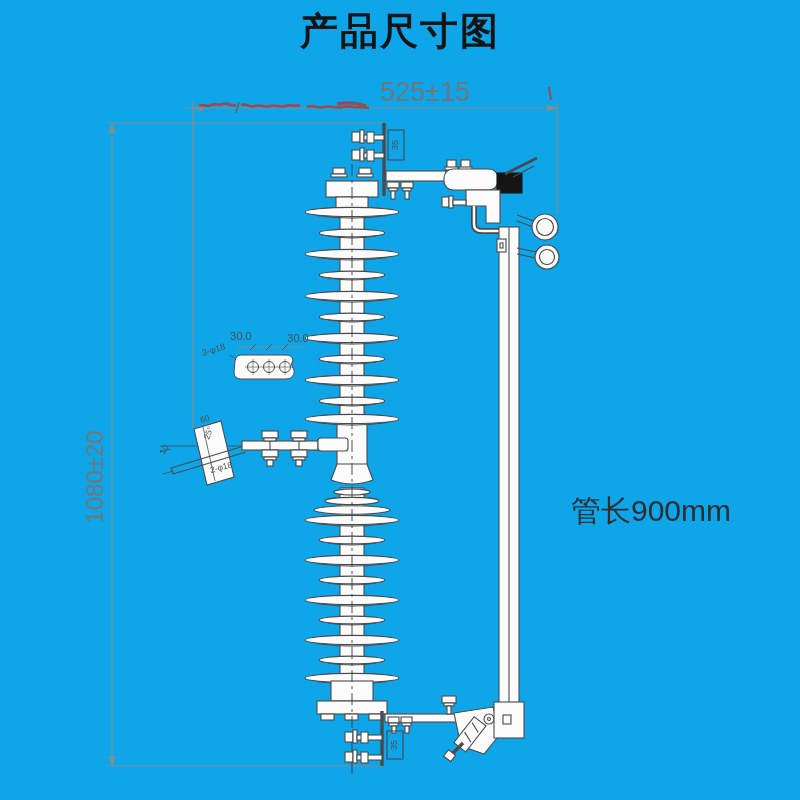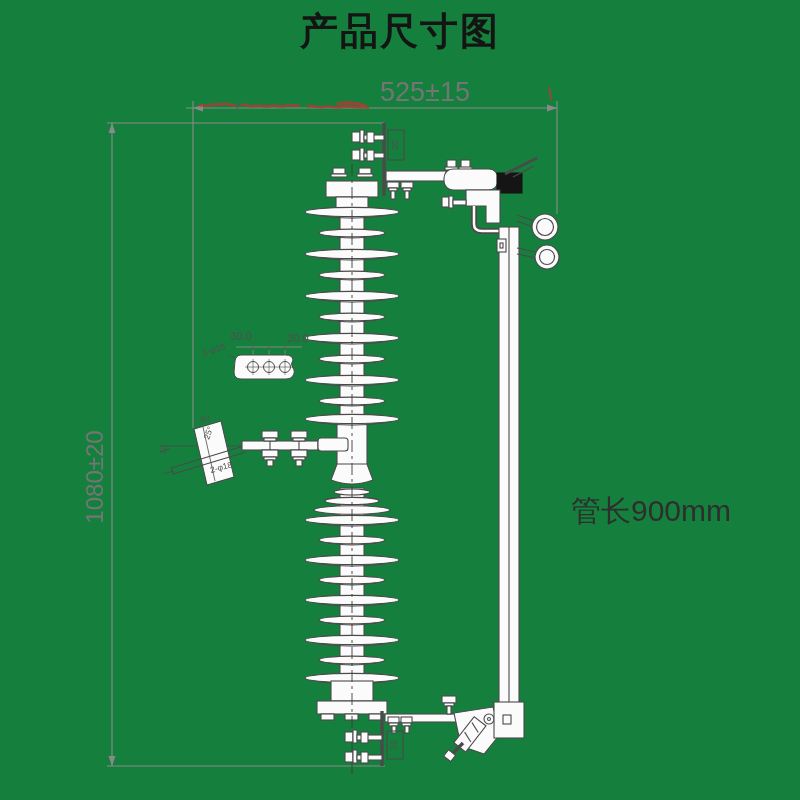--- a/index.html
+++ b/index.html
@@ -1,17 +1,17 @@
 <!DOCTYPE html>
 <html><head>
 <meta charset="utf-8">
 <style>
   html,body{margin:0;padding:0;}
   body{width:800px;height:800px;background:#fbfbfb;font-family:"Liberation Sans",sans-serif;}
-  .canvas{position:relative;width:800px;height:800px;background:#15803d;overflow:hidden;}
+  .canvas{position:relative;width:800px;height:800px;background:#0ea5e9;overflow:hidden;}
   .title{position:absolute;top:6px;left:0;width:100%;text-align:center;
          font-size:38px;font-weight:700;color:#141414;letter-spacing:2px;}
   svg{position:absolute;left:0;top:0;}
   svg text{font-family:"Liberation Sans",sans-serif;}
   .dimtxt{fill:#757575;}
   .smalltxt{fill:#4f4f4f;}
   .notetxt{fill:#2e2e2e;}
 </style>
 </head>
 <body>

